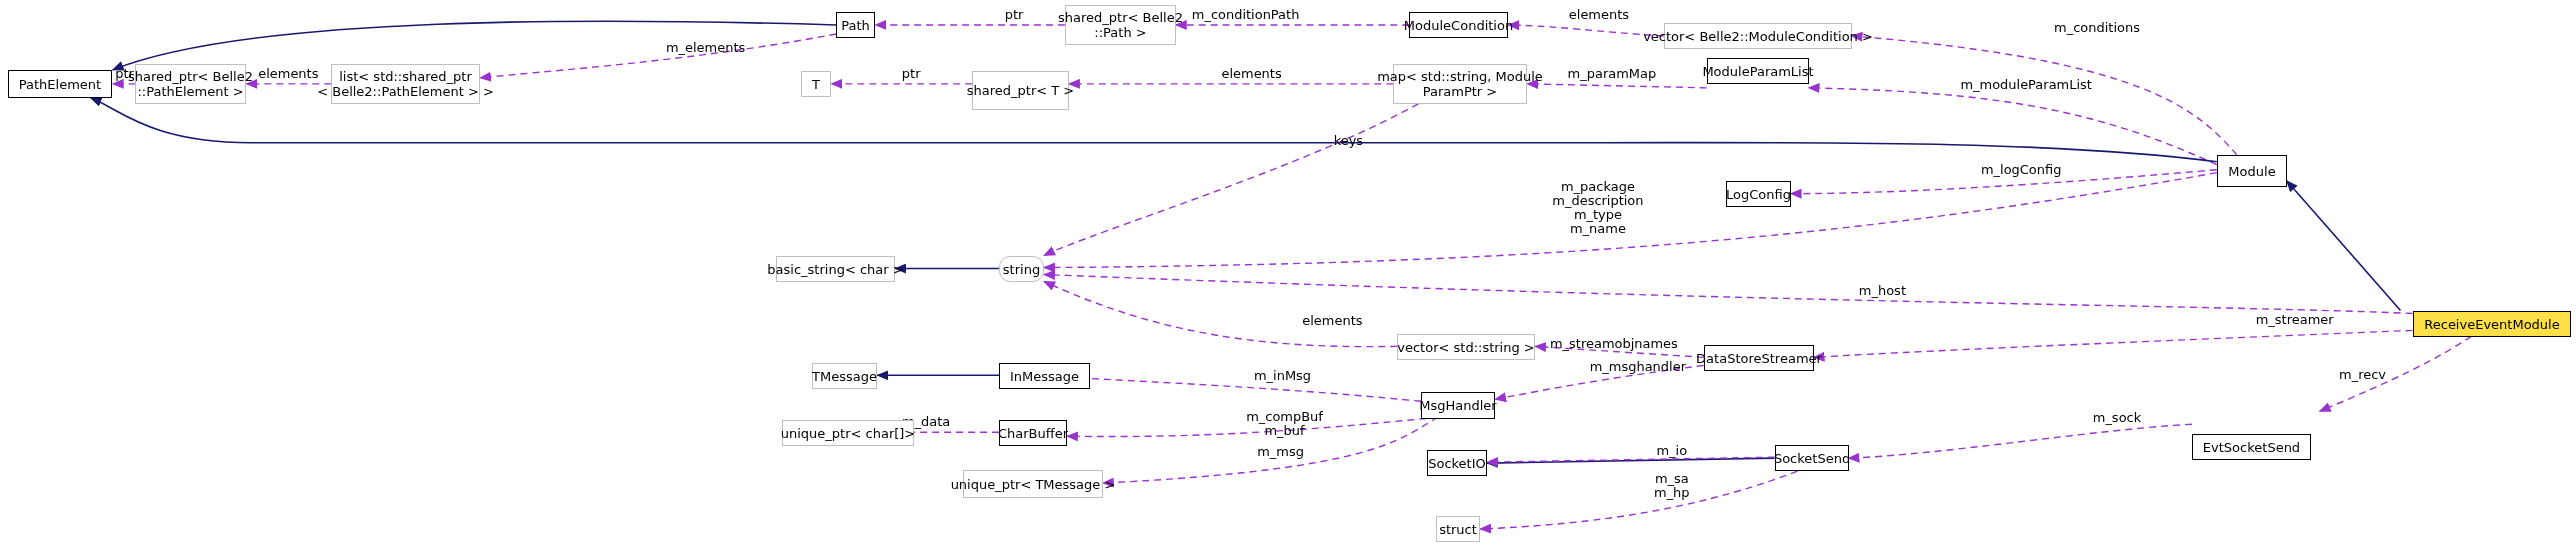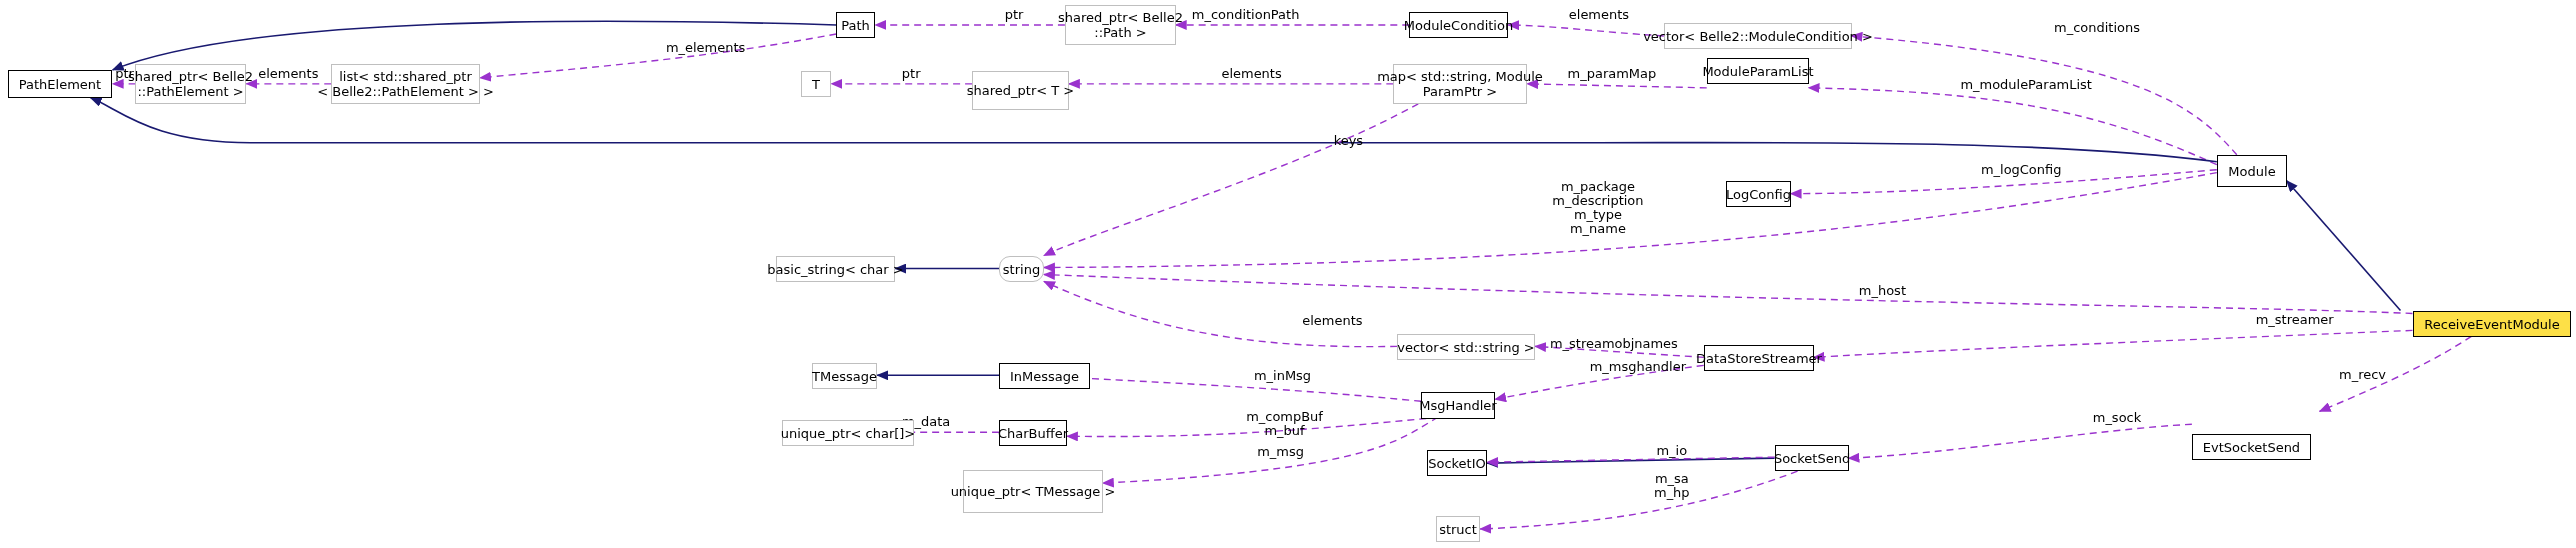--- a/index.html
+++ b/index.html
@@ -113,19 +113,19 @@
   <div class="node ext" style="left:776px;top:256px;width:119px;height:26px;">basic_string&lt; char &gt;</div>
   <div class="node ext" style="left:999px;top:256px;width:45px;height:26px;border-radius:11px;">string</div>
   <div class="node ext" style="left:1397px;top:334px;width:138px;height:26px;">vector&lt; std::string &gt;</div>
   <div class="node doc" style="left:1704px;top:345px;width:110px;height:26px;">DataStoreStreamer</div>
   <div class="node focus" style="left:2413px;top:311px;width:158px;height:26px;">ReceiveEventModule</div>
   <div class="node ext" style="left:812px;top:363px;width:65px;height:26px;">TMessage</div>
   <div class="node doc" style="left:999px;top:363px;width:91px;height:26px;">InMessage</div>
   <div class="node doc" style="left:1421px;top:392px;width:74px;height:27px;">MsgHandler</div>
   <div class="node ext" style="left:770px;top:420px;width:132px;height:26px;margin-left:12px;">unique_ptr&lt; char[]&gt;</div>
   <div class="node doc" style="left:999px;top:420px;width:68px;height:26px;">CharBuffer</div>
-  <div class="node ext" style="left:963px;top:470px;width:140px;height:43px;">unique_ptr&lt; TMessage &gt;</div>
+  <div class="node ext" style="left:963px;top:470px;width:140px;height:28px;">unique_ptr&lt; TMessage &gt;</div>
   <div class="node doc" style="left:1427px;top:450px;width:60px;height:26px;">SocketIO</div>
   <div class="node doc" style="left:1775px;top:445px;width:74px;height:26px;">SocketSend</div>
   <div class="node doc" style="left:2192px;top:412px;width:119px;height:26px;margin-top:22px;">EvtSocketSend</div>
   <div class="node ext" style="left:1436px;top:516px;width:44px;height:26px;">struct</div>
 </div>
 
 
 </body></html>

